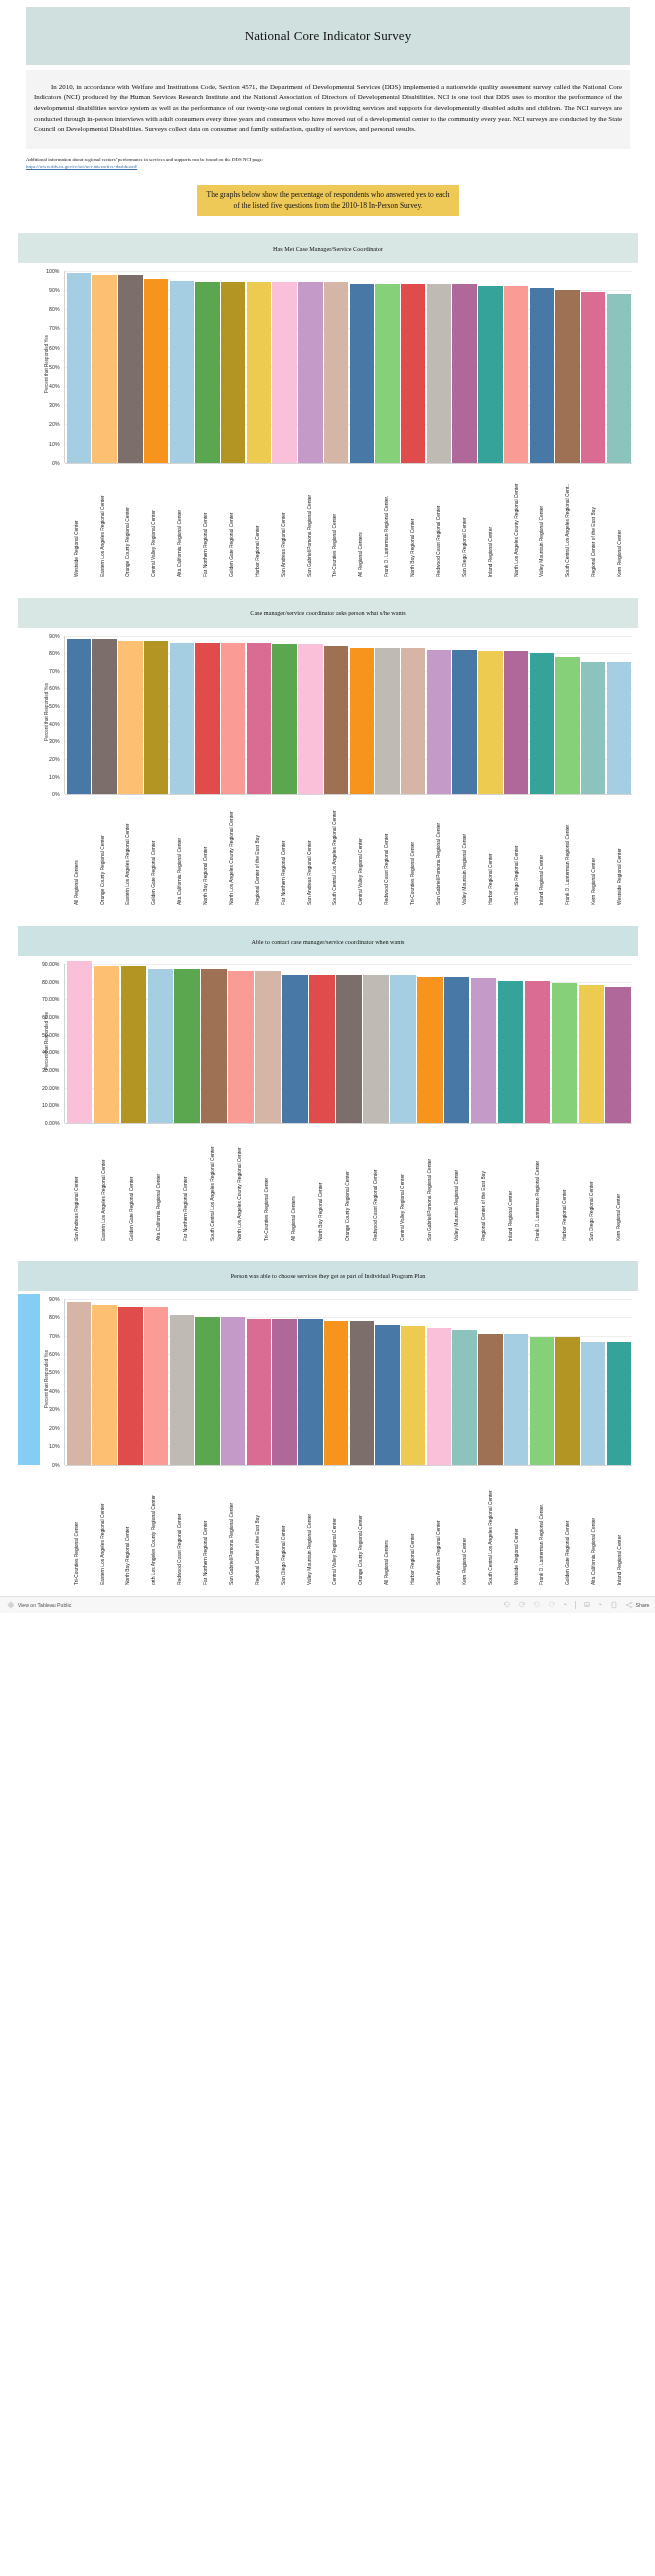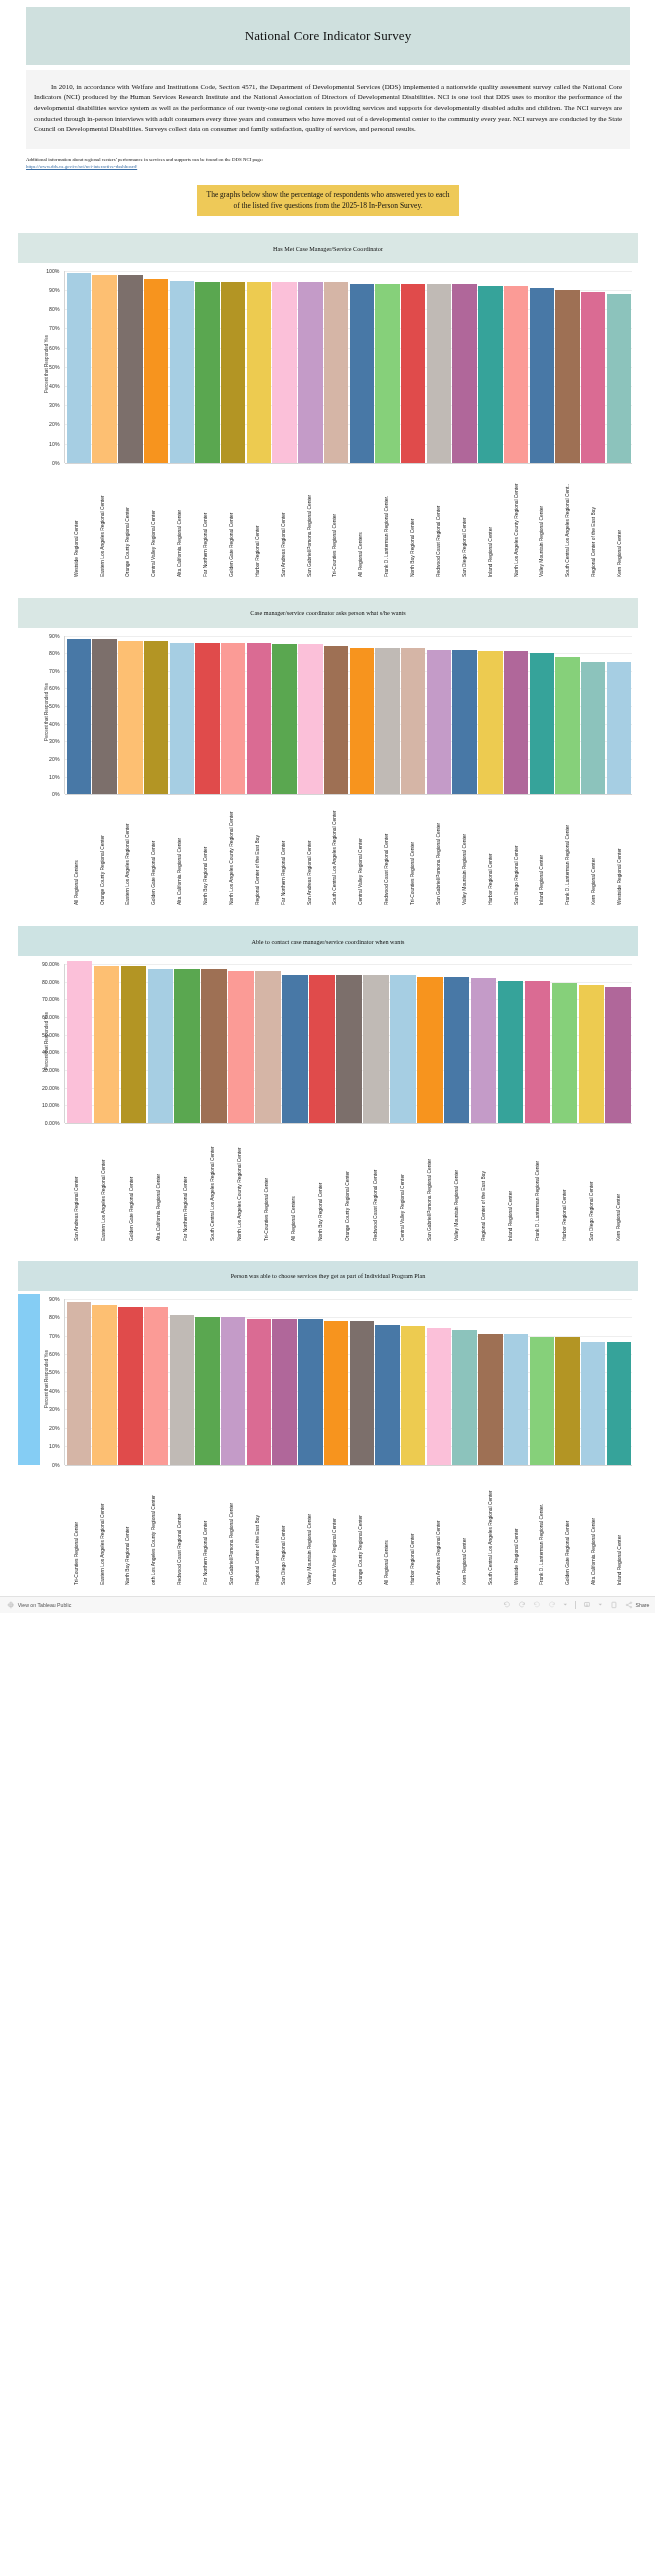--- a/index.html
+++ b/index.html
@@ -193,21 +193,21 @@
   <div class="intro-box">
     <p>In 2010, in accordance with Welfare and Institutions Code, Section 4571, the Department of Developmental Services (DDS) implemented a nationwide quality assessment survey called the National Core Indicators (NCI) produced by the Human Services Research Institute and the National Association of Directors of Developmental Disabilities. NCI is one tool that DDS uses to monitor the performance of the developmental disabilities service system as well as the performance of our twenty-one regional centers in providing services and supports for developmentally disabled adults and children. The NCI surveys are conducted through in-person interviews with adult consumers every three years and consumers who have moved out of a developmental center to the community every year. NCI surveys are conducted by the State Council on Developmental Disabilities. Surveys collect data on consumer and family satisfaction, quality of services, and personal results.</p>
   </div>
 
   <div class="note">
     <span>Additional information about regional centers’ performance in services and supports can be found on the DDS NCI page:</span><br>
     <a href="#">https://www.dds.ca.gov/rc/nci/nci-interactive-dashboard/</a>
   </div>
 
   <div class="highlight-wrap">
-    <div class="highlight">The graphs below show the percentage of respondents who answered yes to each of the listed five questions from the 2025-18 In-Person Survey.</div>
+    <div class="highlight">The graphs below show the percentage of respondents who answered yes to each of the listed five questions from the 2010-18 In-Person Survey.</div>
   </div>
 
   <div id="charts">
       <div class="chart-block">
         <div class="chart-title-bar" style="background: rgb(217, 231, 228);">
           <div class="t">Has Met Case Manager/Service Coordinator</div>
         </div>
         <div class="plot-area" style="height: 197px;">
           <div class="ylabels">
             <div class="ylabel" style="top: 100%;">0%</div>

